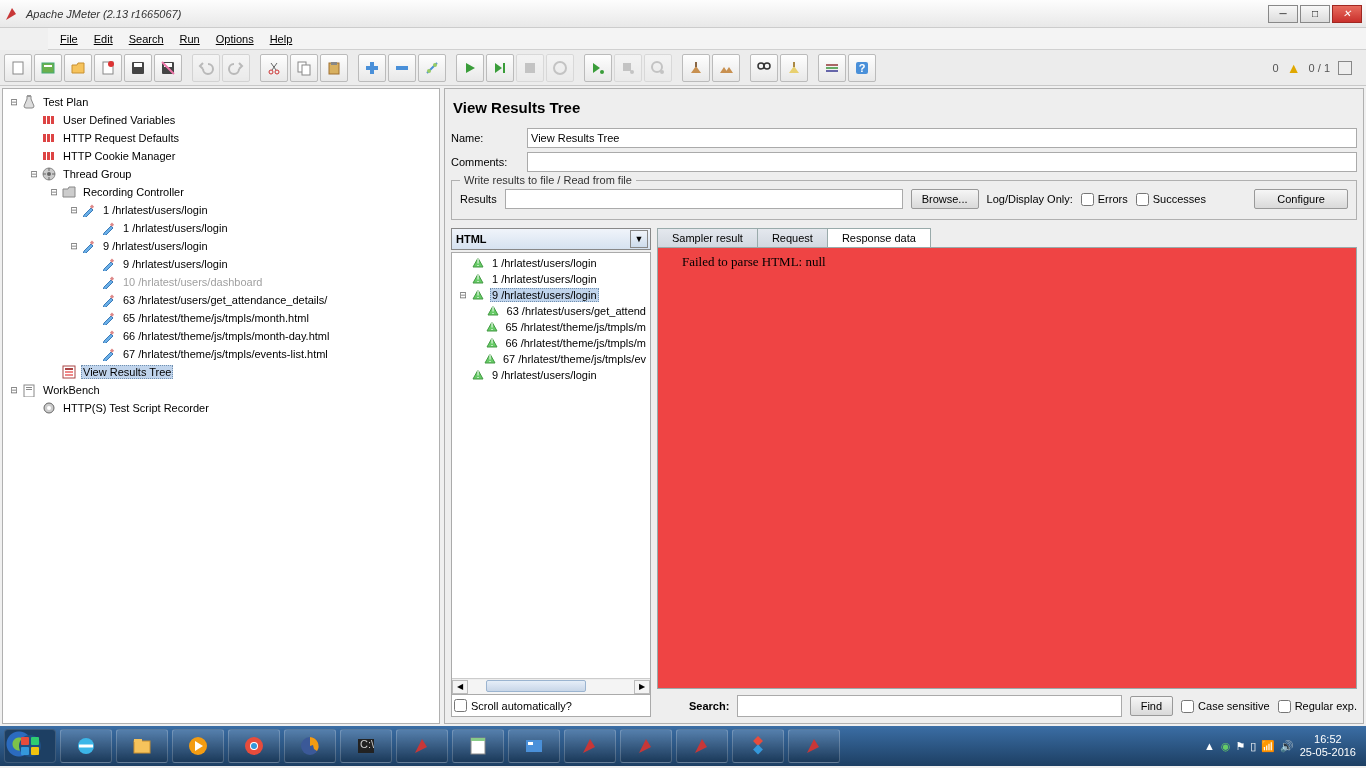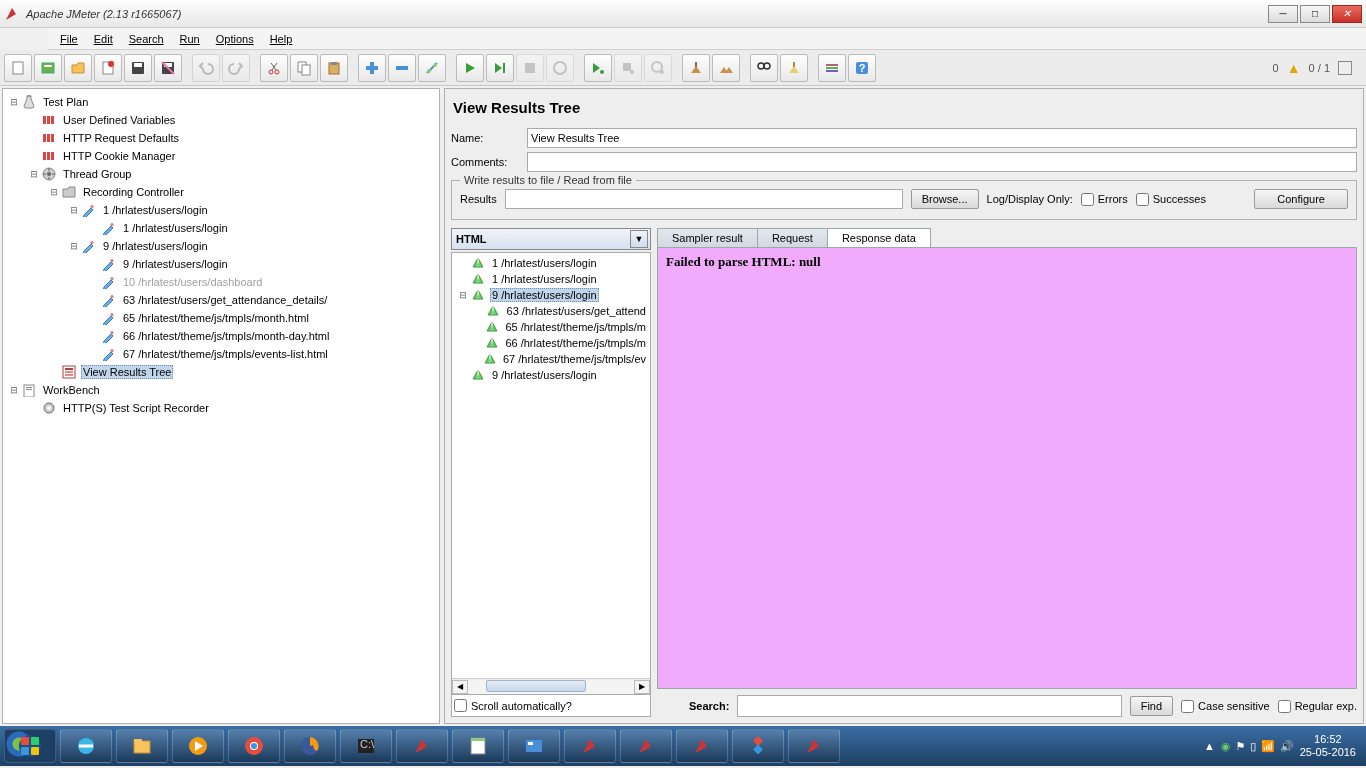--- a/index.html
+++ b/index.html
@@ -59,21 +59,21 @@
 .results-tree .hscroll { position:absolute; bottom:0; left:0; right:0; height:16px; background:#eee; border-top:1px solid #ccc; display:flex; align-items:center; }
 .hscroll .arrow { width:16px; height:14px; border:1px solid #bbb; background:#f4f4f4; display:flex; align-items:center; justify-content:center; font-size:8px; }
 .hscroll .track { flex:1; background:#f4f4f4; height:14px; position:relative; }
 .hscroll .thumb { position:absolute; left:18px; width:100px; height:12px; top:0; background:linear-gradient(to bottom,#e6eef8,#c8d6e8); border:1px solid #9bb4d0; border-radius:2px; }
 .scroll-auto-row { display:flex; align-items:center; gap:4px; padding: 4px 2px; border:1px solid #aaa; border-top:none; background:#fff; }
 
 .right-detail { flex:1; display:flex; flex-direction:column; }
 .tabs { display:flex; }
 .tab { border: 1px solid #9aa; background: linear-gradient(to bottom,#e4e8ee,#d2d8e0); padding: 3px 14px; border-bottom:none; margin-right: -1px; cursor:default; }
 .tab.active { background:#fff; position:relative; z-index:2; }
-.detail-body { flex:1; background:#f0abfc; border:1px solid #9aa; padding: 6px 8px; font-family: 'Times New Roman', serif; font-size: 13px; font-weight: bold; }
+.detail-body { flex:1; background:#ef4444; border:1px solid #9aa; padding: 6px 24px; font-family: 'Times New Roman', serif; font-size: 13px; }
 .search-row { display:flex; align-items:center; gap: 8px; padding: 6px 0 0 0; margin-left: 32px; }
 .search-row input[type=text] { flex:1; border:1px solid #aaa; height: 22px; background:#fff; padding: 2px; }
 
 .taskbar { height: 40px; background: linear-gradient(to bottom,#3b6ea5,#1d3f63); display:flex; align-items:center; padding: 0 4px; gap:4px; }
 .taskbar .start { width: 52px; height: 34px; background: radial-gradient(circle at 14px 14px,#7cc24a 0 6px,#2b6bbf 7px 12px,transparent 13px), #1d3f63; border-radius: 4px; border:1px solid rgba(255,255,255,0.15); display:flex; align-items:center; justify-content:center; }
 .taskbar .tb-item { width: 52px; height: 34px; background: linear-gradient(to bottom,rgba(255,255,255,0.15),rgba(0,0,0,0.15)); border:1px solid rgba(255,255,255,0.2); border-radius:3px; display:flex; align-items:center; justify-content:center; font-size:16px; color:#fff; }
 .taskbar .tray { margin-left:auto; display:flex; align-items:center; gap:6px; color:#fff; font-size:11px; padding-right:6px; }
 .taskbar .tray .clock { text-align:center; line-height:1.2; }
 .tray-icons { display:flex; gap:5px; font-size:12px; }
 

